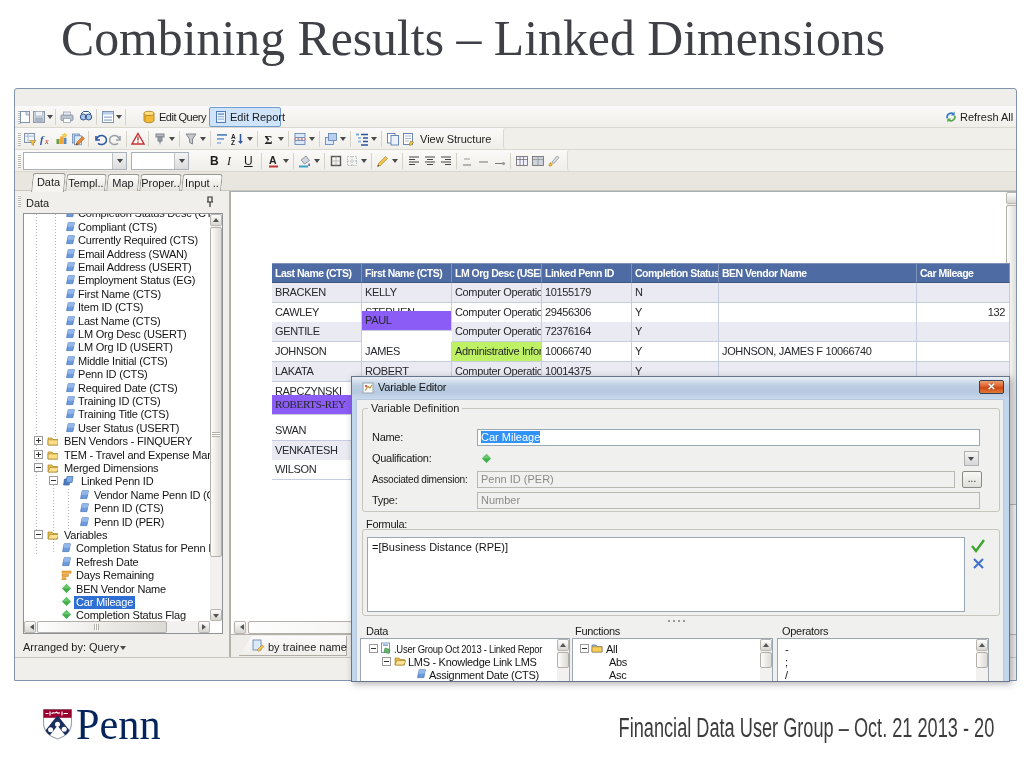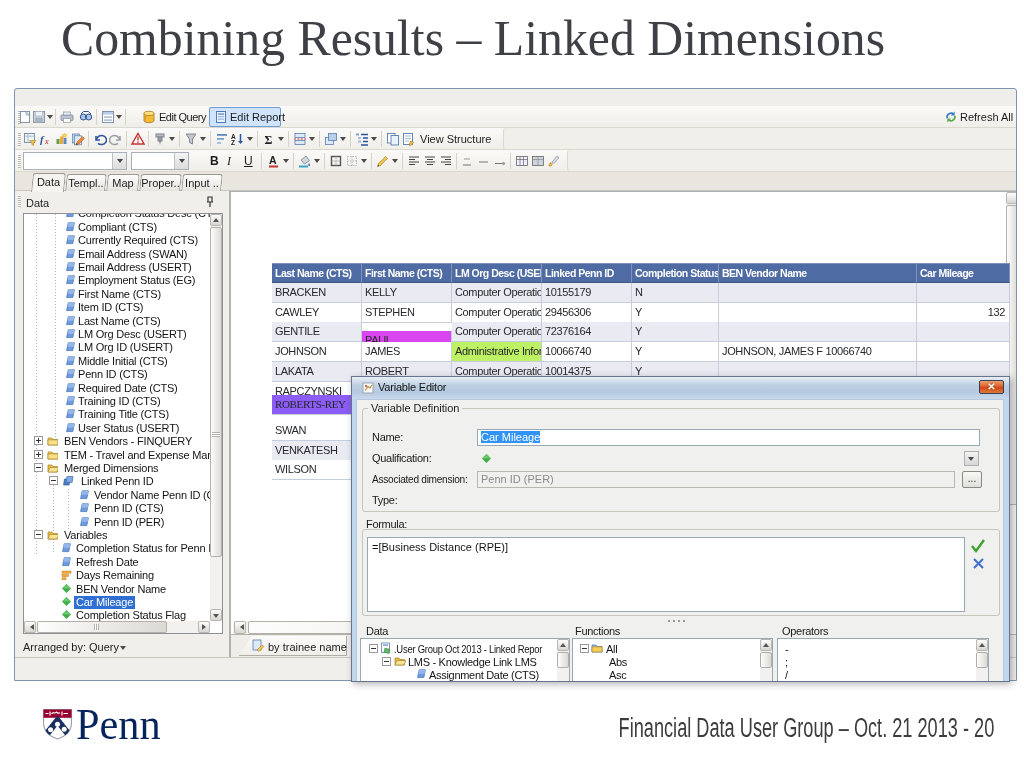--- a/index.html
+++ b/index.html
@@ -611,21 +611,21 @@
       <div class="dc" style="left:447px;top:20.0px;width:198px;background:#eaeaf3;"></div>
       <div class="dc" style="left:645px;top:20.0px;width:93px;background:#eaeaf3;text-align:right;padding-right:4px;"></div>
       <div class="dc" style="left:0px;top:39.7px;width:90px;background:#ffffff;">CAWLEY</div>
       <div class="dc" style="left:90px;top:39.7px;width:90px;background:#ffffff;">STEPHEN</div>
       <div class="dc" style="left:180px;top:39.7px;width:90px;background:#ffffff;">Computer Operatio</div>
       <div class="dc" style="left:270px;top:39.7px;width:90px;background:#ffffff;">29456306</div>
       <div class="dc" style="left:360px;top:39.7px;width:87px;background:#ffffff;">Y</div>
       <div class="dc" style="left:447px;top:39.7px;width:198px;background:#ffffff;"></div>
       <div class="dc" style="left:645px;top:39.7px;width:93px;background:#ffffff;text-align:right;padding-right:4px;">132</div>
       <div class="dc" style="left:0px;top:59.4px;width:90px;background:#eaeaf3;">GENTILE</div>
-      <div class="dc" style="left:90px;top:68px;width:90px;background:#d946ef;">PAUL</div>
+      <div class="dc" style="left:90px;top:48px;width:90px;background:#8b5cf6;">PAUL</div>
       <div class="dc" style="left:180px;top:59.4px;width:90px;background:#eaeaf3;">Computer Operatio</div>
       <div class="dc" style="left:270px;top:59.4px;width:90px;background:#eaeaf3;">72376164</div>
       <div class="dc" style="left:360px;top:59.4px;width:87px;background:#eaeaf3;">Y</div>
       <div class="dc" style="left:447px;top:59.4px;width:198px;background:#eaeaf3;"></div>
       <div class="dc" style="left:645px;top:59.4px;width:93px;background:#eaeaf3;text-align:right;padding-right:4px;"></div>
       <div class="dc" style="left:0px;top:79.1px;width:90px;background:#ffffff;">JOHNSON</div>
       <div class="dc" style="left:90px;top:79.1px;width:90px;background:#ffffff;">JAMES</div>
       <div class="dc" style="left:180px;top:79.1px;width:90px;background:#bef264;">Administrative Infor</div>
       <div class="dc" style="left:270px;top:79.1px;width:90px;background:#ffffff;">10066740</div>
       <div class="dc" style="left:360px;top:79.1px;width:87px;background:#ffffff;">Y</div>
@@ -693,20 +693,21 @@
     <div class="flbl" style="left:20px;top:115px;">Type:</div>
     <div class="fin fwhite" style="left:125px;top:52px;width:503px"><span style="background:#3093f5;color:#fff">Car Mileage</span></div>
     <svg class="ab" style="left:129px;top:76px" width="11" height="11" viewBox="0 0 11 11">
       <path d="M5.5 1L10 5.5 5.5 10 1 5.5z" fill="#3fae49"></path>
       <path d="M5.5 1L10 5.5H1z" fill="#68c66f"></path>
     </svg>
     <div class="ab" style="left:612px;top:74px;width:15px;height:15px;background:linear-gradient(#f4f4f4,#d6d6d6);border:1px solid #b0b0b0"></div>
     <div class="caret" style="left:616px;top:80px"></div>
     <div class="fin fgray" style="left:125px;top:94px;width:478px">Penn ID (PER)</div>
     <div class="ab" style="left:610px;top:94px;width:20px;height:17px;background:linear-gradient(#f8f8f6,#dededa);border:1px solid #8a8a82;border-radius:2px;text-align:center;font-size:10px;line-height:13px;color:#222">...</div>
+    <div class="fin fgray" style="left:125px;top:115px;width:503px">Number</div>
     <div class="flbl" style="left:14px;top:139px">Formula:</div>
     <div class="grp" style="left:10px;top:152px;width:638px;height:87px"></div>
     <div class="ab" style="left:15px;top:160px;width:598px;height:75px;background:#fff;border:1px solid #9aa7b4"></div>
     <div class="ab" style="left:20px;top:164px;font-size:11px;color:#141414">=[Business Distance (RPE)]</div>
     <svg class="ab" style="left:618px;top:161px" width="16" height="16" viewBox="0 0 16 16">
       <path d="M2 8l4 5 8-11" fill="none" stroke="#3da52e" stroke-width="2.4"></path>
     </svg>
     <svg class="ab" style="left:620px;top:180px" width="13" height="13" viewBox="0 0 13 13">
       <path d="M2 2l9 9M11 2l-9 9" stroke="#3f6fd1" stroke-width="2"></path>
     </svg>

